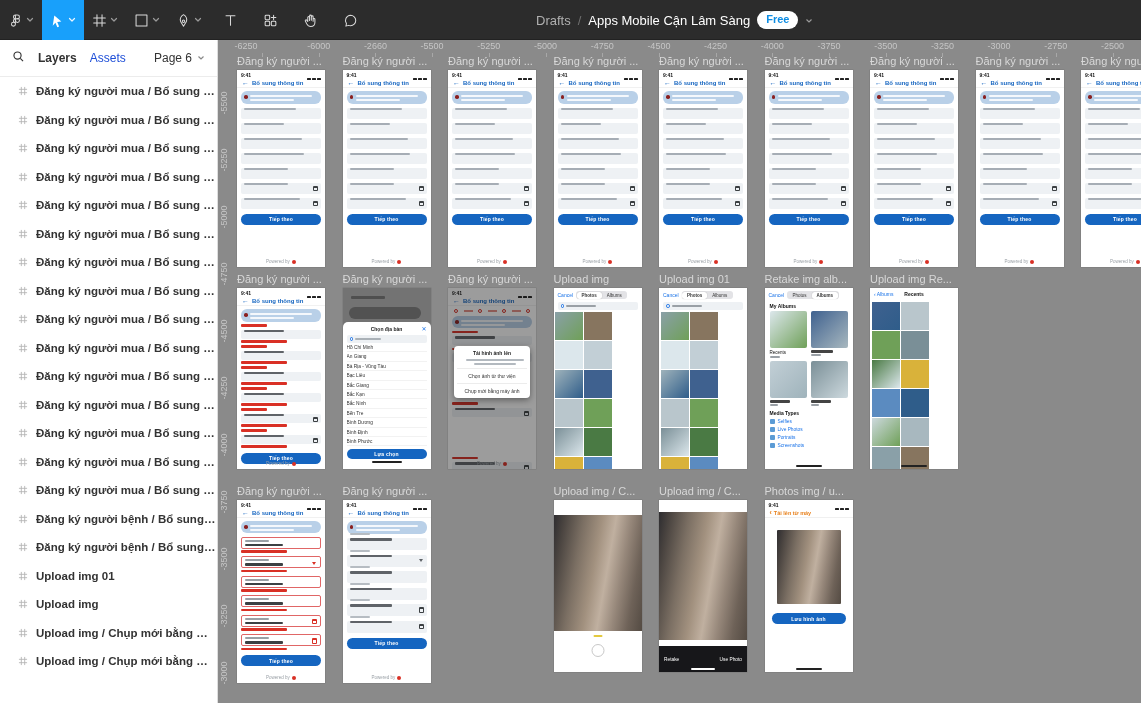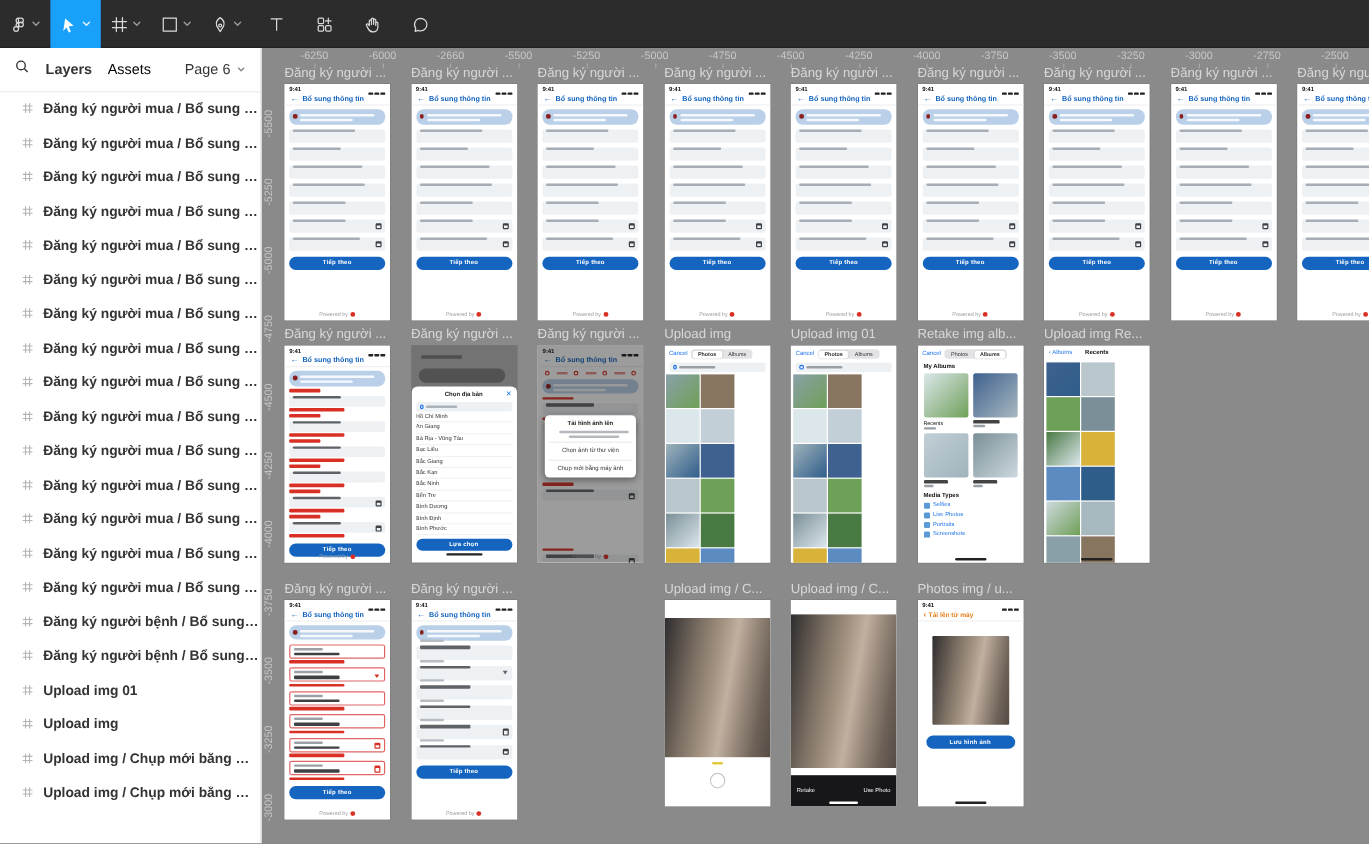--- a/index.html
+++ b/index.html
@@ -29,21 +29,21 @@
   .avatar-wrap svg{stroke:#9a9a9a;fill:none;stroke-width:1.2}
   .share-btn{background:#1a9bf7;border:none;color:#fff;font-size:12px;font-weight:500;padding:8px 15px;border-radius:6px;font-family:inherit}
   .present-btn{width:32px;height:32px;border-radius:50%;background:#3d3d3d;display:flex;align-items:center;justify-content:center;color:#d9d9d9;font-size:12px;margin-right:-15px}
 
   
   .sidebar{position:absolute;top:40px;left:0;bottom:0;width:218px;background:#fff;border-right:1px solid #dedede;z-index:8;overflow:hidden}
   .sb-head{height:37px;display:flex;align-items:center;padding:0 12px;gap:13px;border-bottom:1px solid #ececec}
   .sb-head svg{stroke:#333;fill:none;stroke-width:1.4}
   .tab{font-size:12px}
   .tab.active{color:#333;font-weight:700}
-  .tab.inactive{color:#000000}
+  .tab.inactive{color:#1d4ed8}
   .page-sel{margin-left:auto;font-size:12px;color:#333;display:flex;gap:5px;align-items:center}
   .page-sel svg{stroke:#888;fill:none;stroke-width:1.2}
   .layer-row{height:28.5px;display:flex;align-items:center;gap:8px;padding-left:18px;white-space:nowrap;overflow:hidden}
   .layer-row svg{stroke:#b3b3b3;fill:none;stroke-width:1.4;flex:none}
   .layer-label{font-size:11.5px;font-weight:600;color:#333;overflow:hidden;text-overflow:ellipsis}
 
   
   .canvas{position:absolute;left:218px;top:40px;right:0;bottom:0;background:#8a8a8a;overflow:hidden}
   .hr-label{position:absolute;top:1px;font-size:9px;color:#c6c6c6;transform:translateX(-50%)}
   .hr-tick{position:absolute;top:13px;width:1px;height:4px;background:#a8a8a8}
@@ -188,20 +188,29 @@
           <svg width="15" height="15" viewBox="0 0 16 16">
             <path d="M5.1 9V4.7a.95.95 0 0 1 1.9 0V8m0-.3V3.2a.95.95 0 0 1 1.9 0v4.5m0-.2V4a.95.95 0 0 1 1.9 0v4.8m0-2.1a.95.95 0 0 1 1.9 0v3.2c0 2.7-1.7 4.6-4.4 4.6-2.3 0-3.4-1.1-4.3-2.9l-1.5-3c-.4-.9.9-1.7 1.6-.9l1 1.2"></path>
           </svg>
         </div>
         <div class="tool">
           <svg width="15" height="15" viewBox="0 0 16 16">
             <path d="M8 2.4a5.6 5.6 0 0 1 0 11.2c-.7 0-1.4-.1-2-.4L3.1 14l.6-2.7A5.6 5.6 0 0 1 8 2.4z"></path>
           </svg>
         </div>
       </div>
+    <div class="breadcrumb">
+      <span class="crumb-folder">Drafts</span>
+      <span class="crumb-sep">/</span>
+      <span class="crumb-title">Apps Mobile Cận Lâm Sàng</span>
+      <span class="free-badge">Free</span>
+      <span class="crumb-chev"><svg width="8" height="8" viewBox="0 0 8 8">
+            <path d="M1.5 2.5L4 5l2.5-2.5"></path>
+          </svg></span>
+    </div>
   </header>
 
   <aside class="sidebar">
     <div class="sb-head">
       <span><svg width="13" height="13" viewBox="0 0 16 16">
             <circle cx="6.8" cy="6.8" r="4.4"></circle>
             <path d="M10.2 10.2l3.4 3.4"></path>
           </svg></span>
       <span class="tab active">Layers</span>
       <span class="tab inactive">Assets</span>
@@ -336,21 +345,21 @@
         <div class="layer-row">
           <span><svg width="10" height="10" viewBox="0 0 16 16">
               <path d="M5.3 1.5v13M10.7 1.5v13M1.5 5.3h13M1.5 10.7h13"></path>
             </svg></span>
           <span class="layer-label">Upload img / Chụp mới bằng máy ...</span>
         </div>
       </div>
   </aside>
 
   <main class="canvas" id="canvas">
-      <span class="hr-label" style="left: 44px;">-6250</span>
+      <span class="hr-label" style="left: 28px;">-6250</span>
       <span class="hr-tick" style="left: 44px;"></span>
       <span class="hr-label" style="left: 100.7px;">-6000</span>
       <span class="hr-tick" style="left: 100.7px;"></span>
       <span class="hr-label" style="left: 157.4px;">-2660</span>
       <span class="hr-tick" style="left: 157.4px;"></span>
       <span class="hr-label" style="left: 214.1px;">-5500</span>
       <span class="hr-tick" style="left: 214.1px;"></span>
       <span class="hr-label" style="left: 270.8px;">-5250</span>
       <span class="hr-tick" style="left: 270.8px;"></span>
       <span class="hr-label" style="left: 327.5px;">-5000</span>

